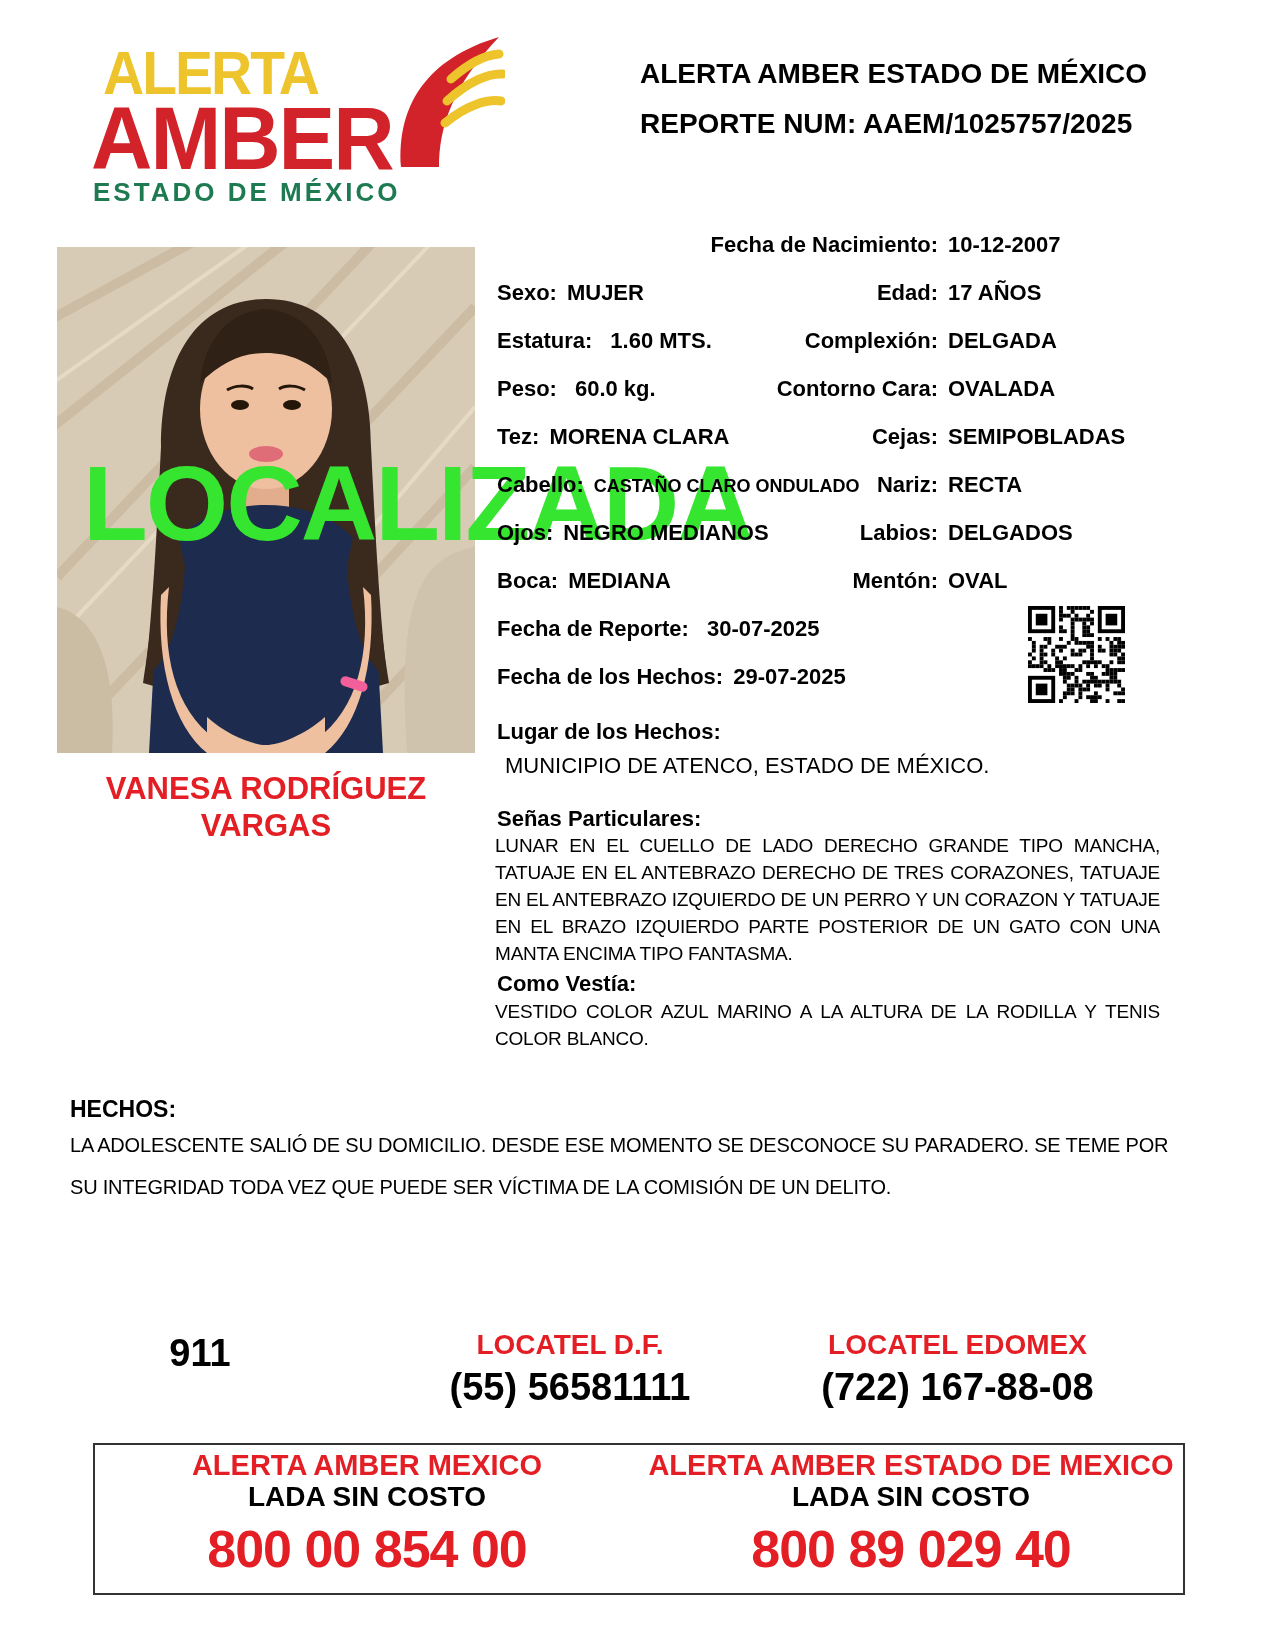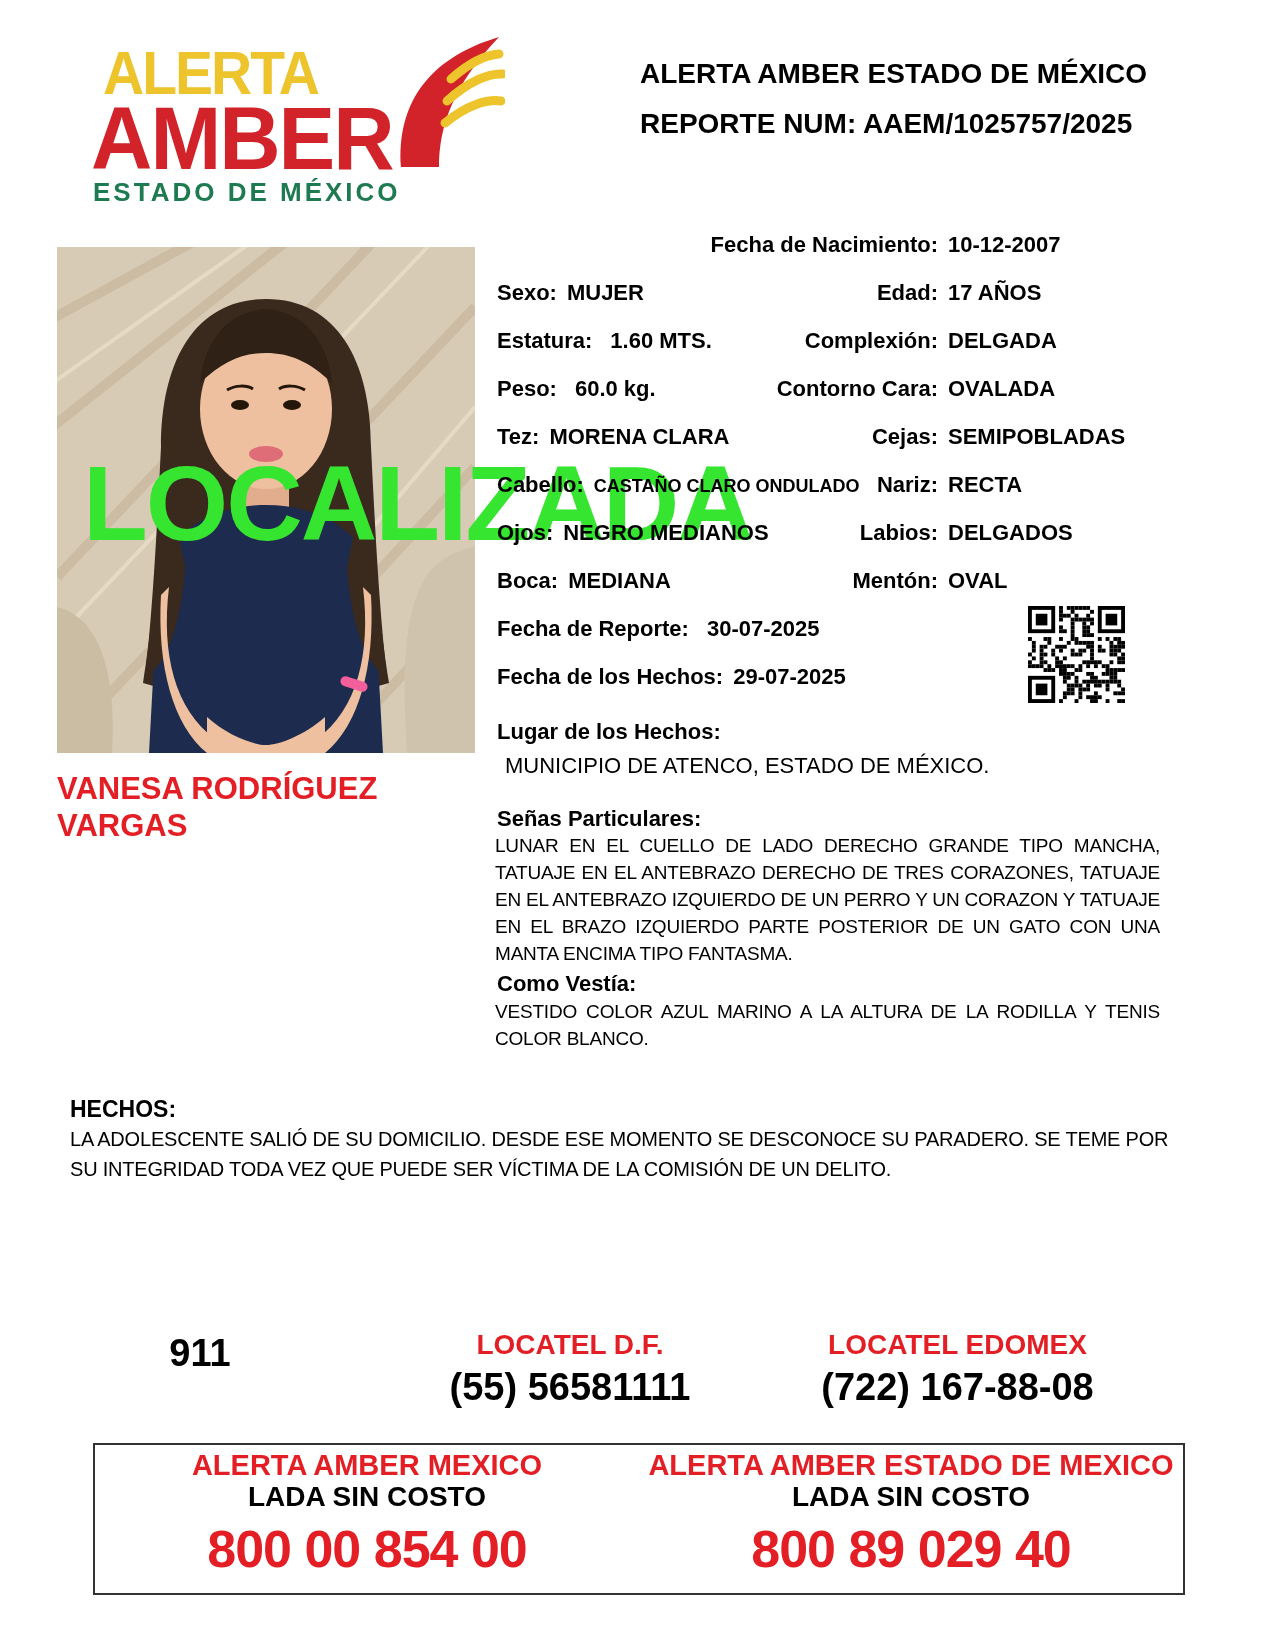--- a/index.html
+++ b/index.html
@@ -24,41 +24,41 @@
 
   
   .doc-title,.doc-report{position:absolute;left:640px;font-size:28px;font-weight:bold;white-space:nowrap;}
   .doc-title{top:58px;}
   .doc-report{top:108px;text-align:center;}
 
   
   .photo{position:absolute;left:57px;top:247px;width:418px;height:506px;z-index:1;overflow:hidden;}
   .localizada{position:absolute;left:83px;top:450px;z-index:4;font-size:106px;line-height:1;
               font-weight:bold;letter-spacing:-2px;color:var(--localizada-green);white-space:nowrap;}
-  .name{position:absolute;left:57px;top:770px;width:418px;z-index:5;text-align:left;
+  .name{position:absolute;left:57px;top:770px;width:418px;z-index:5;text-align:center;
         font-size:31px;line-height:37px;font-weight:bold;color:var(--alert-red);}
 
   
   .frow{position:absolute;left:497px;width:663px;height:28px;z-index:5;font-size:22px;line-height:28px;}
   .lpair{position:absolute;left:0;top:0;white-space:nowrap;}
   .rpair{position:absolute;left:0;top:0;width:100%;display:flex;white-space:nowrap;}
   .rlab{display:inline-block;width:441px;text-align:right;flex:none;}
   .flabel,.fvalue{font-weight:bold;}
   .fvalue{margin-left:10px;}
   .fvalue.wide-gap{margin-left:18px;}
   .fvalue.small-val{font-size:18px;}
   .section-label{position:absolute;left:497px;z-index:5;font-size:22px;font-weight:bold;white-space:nowrap;}
   .plain-line{position:absolute;left:505px;z-index:5;font-size:22px;white-space:nowrap;}
   .para{position:absolute;left:495px;width:665px;z-index:5;font-size:19px;line-height:27px;
         text-align:justify;letter-spacing:-0.2px;}
   .qr{position:absolute;left:1028px;top:606px;width:97px;height:97px;z-index:5;background:#fff;}
 
   
   .hechos-label{position:absolute;left:70px;top:1096px;font-size:23px;font-weight:bold;}
-  .hechos-para{position:absolute;left:70px;top:1124px;width:1128px;font-size:20px;line-height:30px;
+  .hechos-para{position:absolute;left:70px;top:1124px;width:1128px;font-size:20px;line-height:42px;
                letter-spacing:-0.2px;text-align:left;}
 
   
   .contact{position:absolute;top:1328px;text-align:center;z-index:5;}
   .contact .clabel{font-size:28px;font-weight:bold;color:var(--alert-red);line-height:34px;}
   .contact .cnumber{font-size:38px;font-weight:bold;color:#000;line-height:46px;margin-top:2px;}
   .contact.c1{left:60px;width:280px;}
   .contact.c2{left:400px;width:340px;}
   .contact.c3{left:770px;width:375px;}
 

